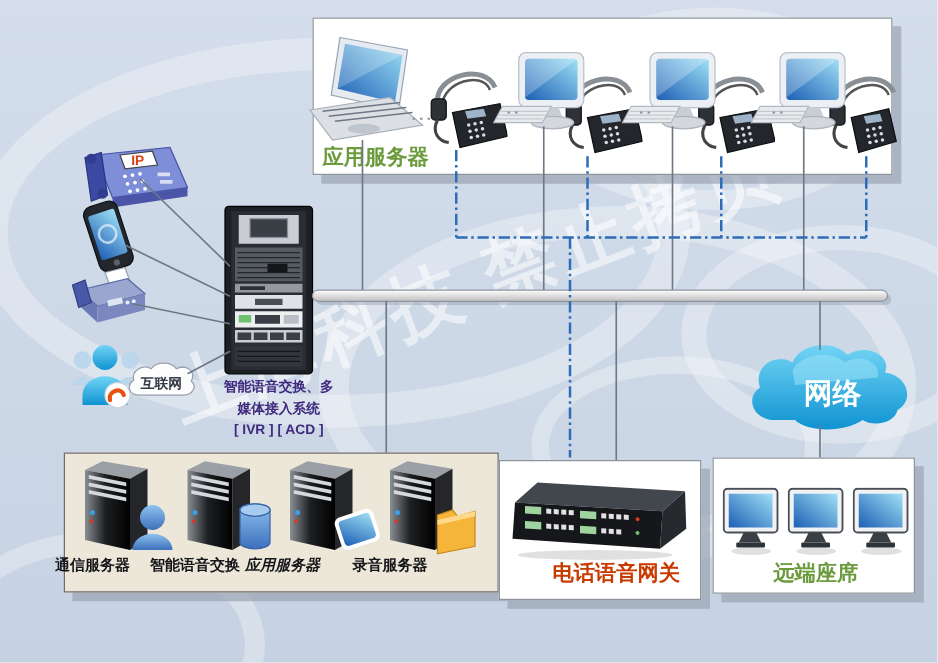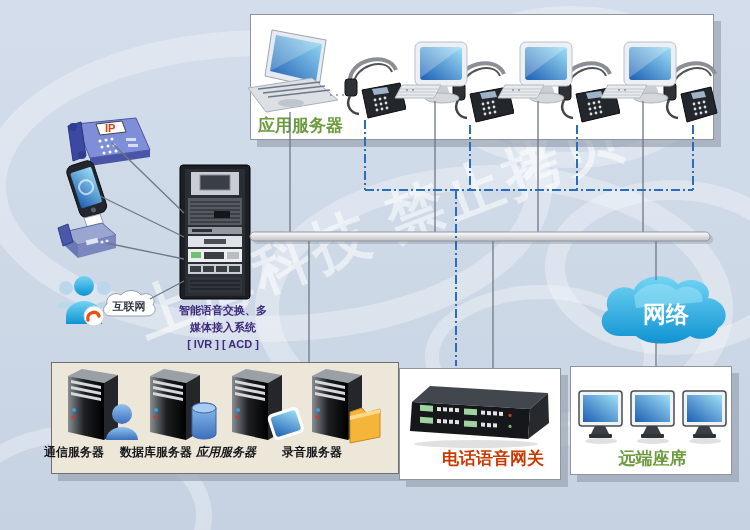--- a/index.html
+++ b/index.html
@@ -424,21 +424,21 @@
     <ellipse cx="23" cy="51" rx="16" ry="3" fill="#000" opacity="0.12"></ellipse>
   </svg>
 
   <div class="lbl" id="supervisor-label">应用服务器</div>
   <div class="lbl" id="rack-label">
     <div>智能语音交换、多</div>
     <div>媒体接入系统</div>
     <div>[ IVR ]  [ ACD ]</div>
   </div>
   <div class="lbl srv-lbl" style="left:44px;">通信服务器</div>
-  <div class="lbl srv-lbl" style="left:120px;">数据库服务器</div>
+  <div class="lbl srv-lbl" style="left:120px;">智能语音交换</div>
   <div class="lbl srv-lbl" style="left:196px;font-style:italic;">应用服务器</div>
   <div class="lbl srv-lbl" style="left:282px;">录音服务器</div>
   <div class="lbl" id="gateway-label">电话语音网关</div>
   <div class="lbl" id="remote-label">远端座席</div>
 
   <svg id="lines" width="750" height="530" viewBox="0 0 750 530">
 
     <line class="ln" x1="112" y1="143" x2="184" y2="213"></line>
     <line class="ln" x1="100" y1="196" x2="184" y2="237"></line>
     <line class="ln" x1="106" y1="243" x2="184" y2="259"></line>

